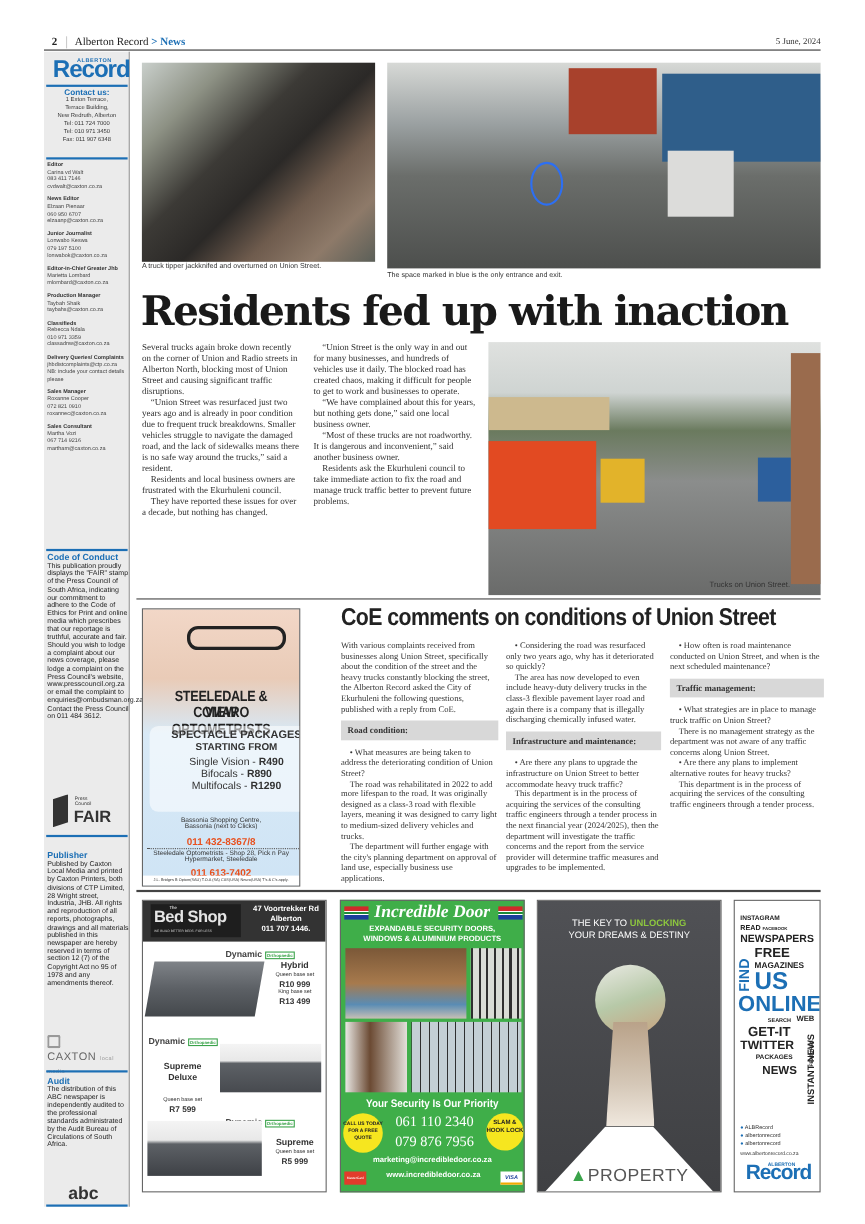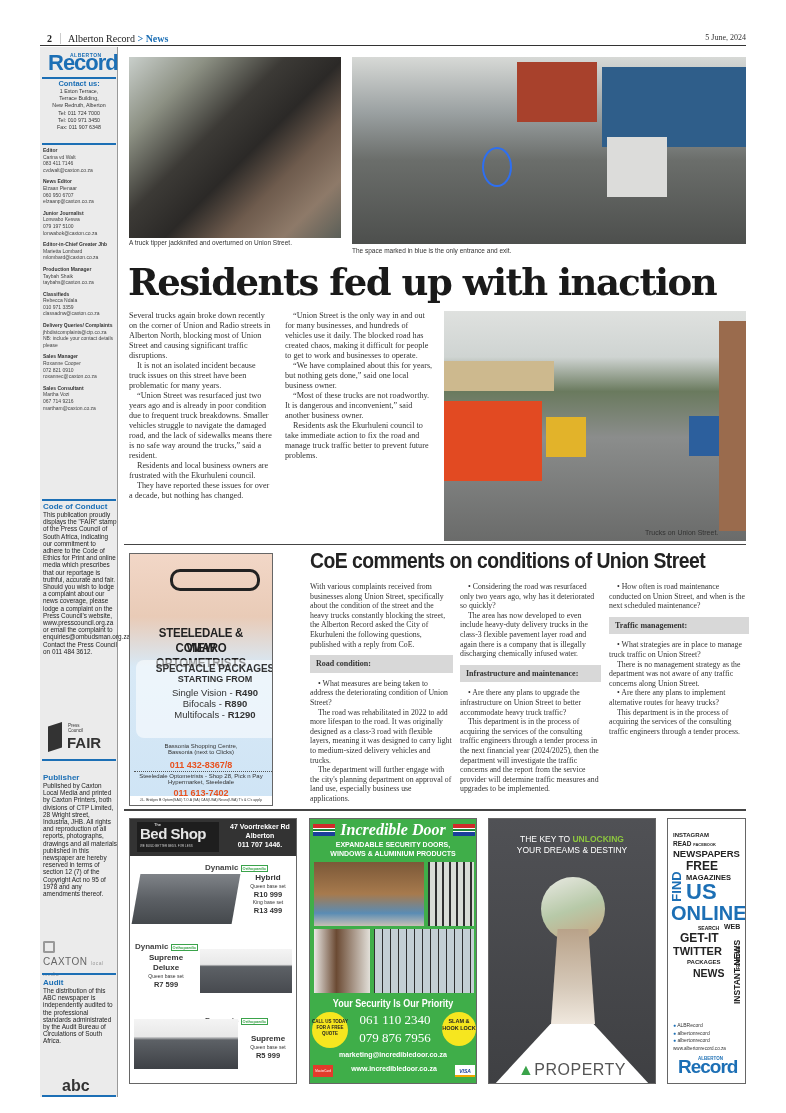--- a/index.html
+++ b/index.html
@@ -161,21 +161,20 @@
   <div style="position:absolute;left:250px;top:10px;width:144px;height:80px;background:#2f5e8a"></div>
   <div style="position:absolute;left:255px;top:80px;width:60px;height:60px;background:#dcdcda"></div>
   <div style="position:absolute;left:130px;top:90px;width:30px;height:40px;border:2px solid #2d6ff2;border-radius:50%"></div>
 </div>
 <div class="abs cap" style="left:352px;top:247px;width:394px">The space marked in blue is the only entrance and exit.</div>
 
 <h1 class="abs head">Residents fed up with inaction</h1>
 
 <div class="col body" style="left:129px;top:311px;width:145px">
   <p class="ni">Several trucks again broke down recently on the corner of Union and Radio streets in Alberton North, blocking most of Union Street and causing significant traffic disruptions.</p>
-  <p>It is not an isolated incident because truck issues on this street have been problematic for many years.</p>
   <p>“Union Street was resurfaced just two years ago and is already in poor condition due to frequent truck breakdowns. Smaller vehicles struggle to navigate the damaged road, and the lack of sidewalks means there is no safe way around the trucks,” said a resident.</p>
   <p>Residents and local business owners are frustrated with the Ekurhuleni council.</p>
   <p>They have reported these issues for over a decade, but nothing has changed.</p>
 </div>
 <div class="col body" style="left:285px;top:311px;width:148px">
   <p>“Union Street is the only way in and out for many businesses, and hundreds of vehicles use it daily. The blocked road has created chaos, making it difficult for people to get to work and businesses to operate.</p>
   <p>“We have complained about this for years, but nothing gets done,” said one local business owner.</p>
   <p>“Most of these trucks are not roadworthy. It is dangerous and inconvenient,” said another business owner.</p>
   <p>Residents ask the Ekurhuleni council to take immediate action to fix the road and manage truck traffic better to prevent future problems.</p>
 </div>
@@ -257,21 +256,21 @@
   <div style="position:absolute;left:75px;top:44px;font-size:8px;font-weight:bold;color:#444"><span>Dynamic</span> <span style="font-size:4px;color:#3aa34a;border:1px solid #3aa34a;padding:0 1px">Orthopaedic</span></div>
   <div style="position:absolute;left:110px;top:54px;width:56px;text-align:center;font-size:5px;color:#333;line-height:7px">
     <div style="font-size:8px;font-weight:bold;line-height:10px">Hybrid</div>
     <div>Queen base set</div>
     <div style="font-size:7.5px;font-weight:bold;line-height:9px">R10 999</div>
     <div>King base set</div>
     <div style="font-size:7.5px;font-weight:bold;line-height:9px">R13 499</div>
   </div>
   <div style="position:absolute;left:5px;top:123px;font-size:8px;font-weight:bold;color:#444"><span>Dynamic</span> <span style="font-size:4px;color:#3aa34a;border:1px solid #3aa34a;padding:0 1px">Orthopaedic</span></div>
   <div style="position:absolute;left:5px;top:134px;width:62px;text-align:center;font-size:5px;color:#333;line-height:7px">
-    <div style="font-size:8px;font-weight:bold;line-height:10px;width:50px;margin:0 auto">Supreme Deluxe</div>
+    <div style="font-size:8px;font-weight:bold;line-height:10px;width:50px;margin:12px auto">Supreme Deluxe</div>
     <div>Queen base set</div>
     <div style="font-size:7.5px;font-weight:bold;line-height:9px">R7 599</div>
   </div>
   <div style="position:absolute;left:70px;top:130px;width:92px;height:44px;background:linear-gradient(180deg,#f4f4f4 0%,#e8e8e8 35%,#5d6166 40%,#474a4f 100%)"></div>
   <div style="position:absolute;left:75px;top:197px;font-size:8px;font-weight:bold;color:#444"><span>Dynamic</span> <span style="font-size:4px;color:#3aa34a;border:1px solid #3aa34a;padding:0 1px">Orthopaedic</span></div>
   <div style="position:absolute;left:4px;top:200px;width:104px;height:50px;background:linear-gradient(180deg,#f4f4f4 0%,#e8e8e8 35%,#5d6166 42%,#3e4146 100%)"></div>
   <div style="position:absolute;left:110px;top:215px;width:56px;text-align:center;font-size:5px;color:#333;line-height:7px">
     <div style="font-size:8px;font-weight:bold;line-height:10px">Supreme</div>
     <div>Queen base set</div>
     <div style="font-size:7.5px;font-weight:bold;line-height:9px">R5 999</div>

